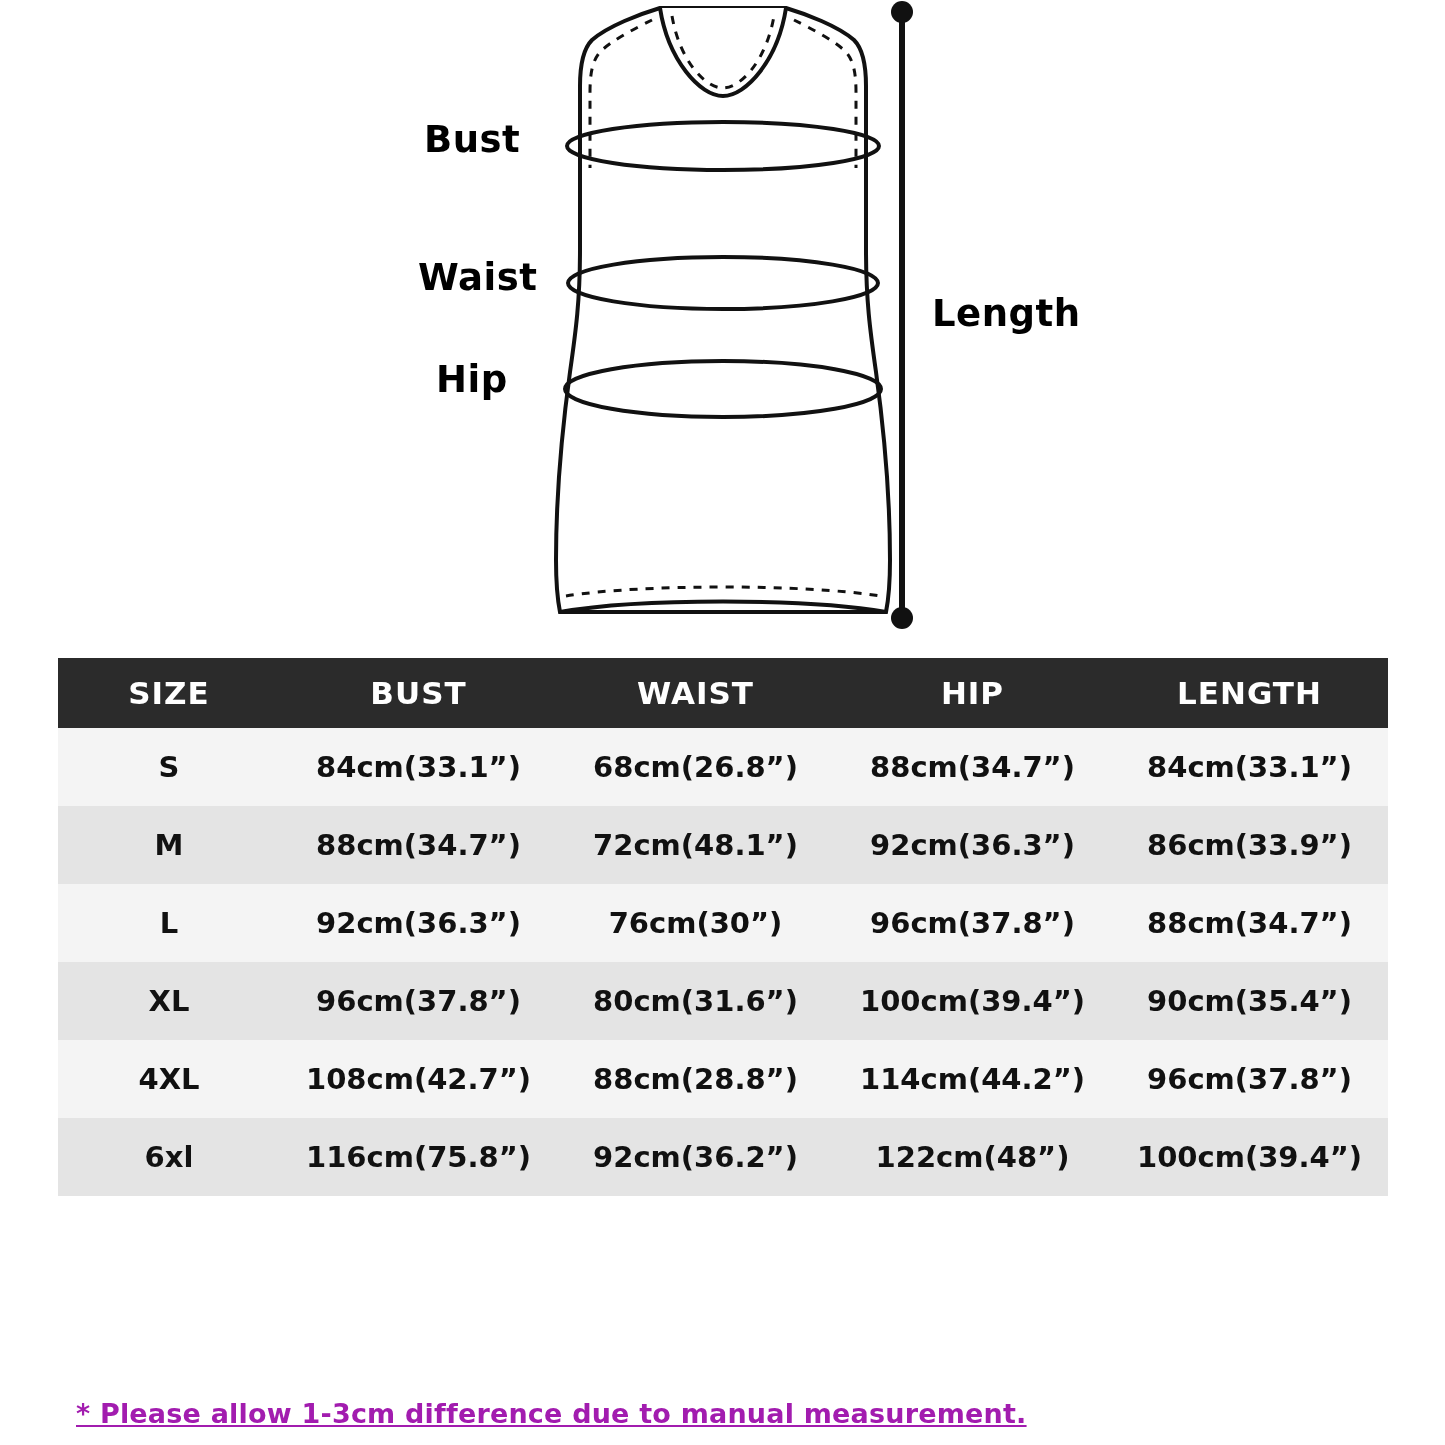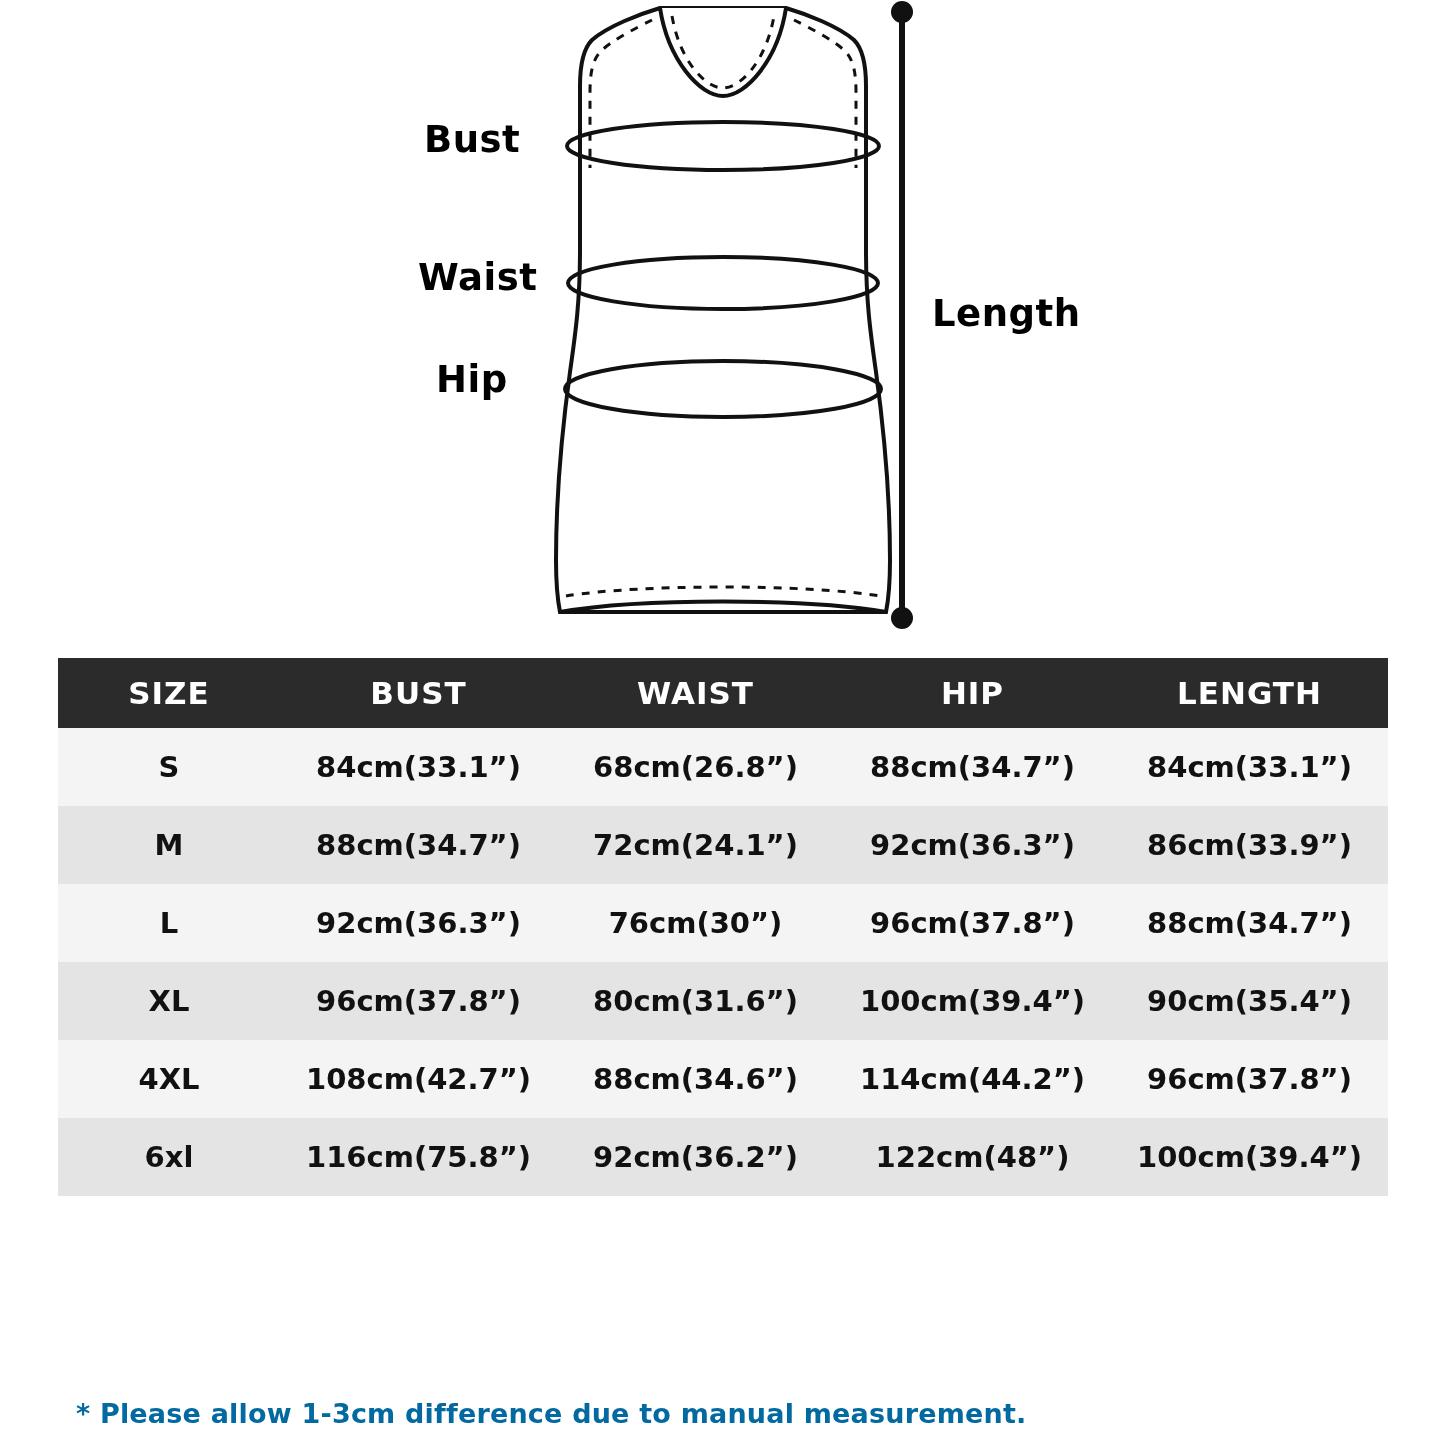--- a/index.html
+++ b/index.html
@@ -82,22 +82,23 @@
   col.c-waist  { width: 277px; }
   col.c-hip    { width: 277px; }
   col.c-length { width: 277px; }
 
   .note {
     position: absolute;
     left: 76px;
     top: 1398px;
     font-size: 27px;
     font-weight: bold;
-    color: #0369a1;
+    color: #a21caf;
     letter-spacing: 0.2px;
+    text-decoration: underline;
   }
 </style>
 </head>
 <body>
 
 <div class="page">
 
   <div class="diagram">
 
     <svg width="1445" height="630" viewBox="0 0 1445 630" xmlns="http://www.w3.org/2000/svg">
@@ -175,42 +176,42 @@
         <tr>
           <td>S</td>
           <td>84cm(33.1”)</td>
           <td>68cm(26.8”)</td>
           <td>88cm(34.7”)</td>
           <td>84cm(33.1”)</td>
         </tr>
         <tr>
           <td>M</td>
           <td>88cm(34.7”)</td>
-          <td>72cm(24.1”)</td>
+          <td>72cm(48.1”)</td>
           <td>92cm(36.3”)</td>
           <td>86cm(33.9”)</td>
         </tr>
         <tr>
           <td>L</td>
           <td>92cm(36.3”)</td>
           <td>76cm(30”)</td>
           <td>96cm(37.8”)</td>
           <td>88cm(34.7”)</td>
         </tr>
         <tr>
           <td>XL</td>
           <td>96cm(37.8”)</td>
           <td>80cm(31.6”)</td>
           <td>100cm(39.4”)</td>
           <td>90cm(35.4”)</td>
         </tr>
         <tr>
           <td>4XL</td>
           <td>108cm(42.7”)</td>
-          <td>88cm(34.6”)</td>
+          <td>88cm(28.8”)</td>
           <td>114cm(44.2”)</td>
           <td>96cm(37.8”)</td>
         </tr>
         <tr>
           <td>6xl</td>
           <td>116cm(75.8”)</td>
           <td>92cm(36.2”)</td>
           <td>122cm(48”)</td>
           <td>100cm(39.4”)</td>
         </tr>

